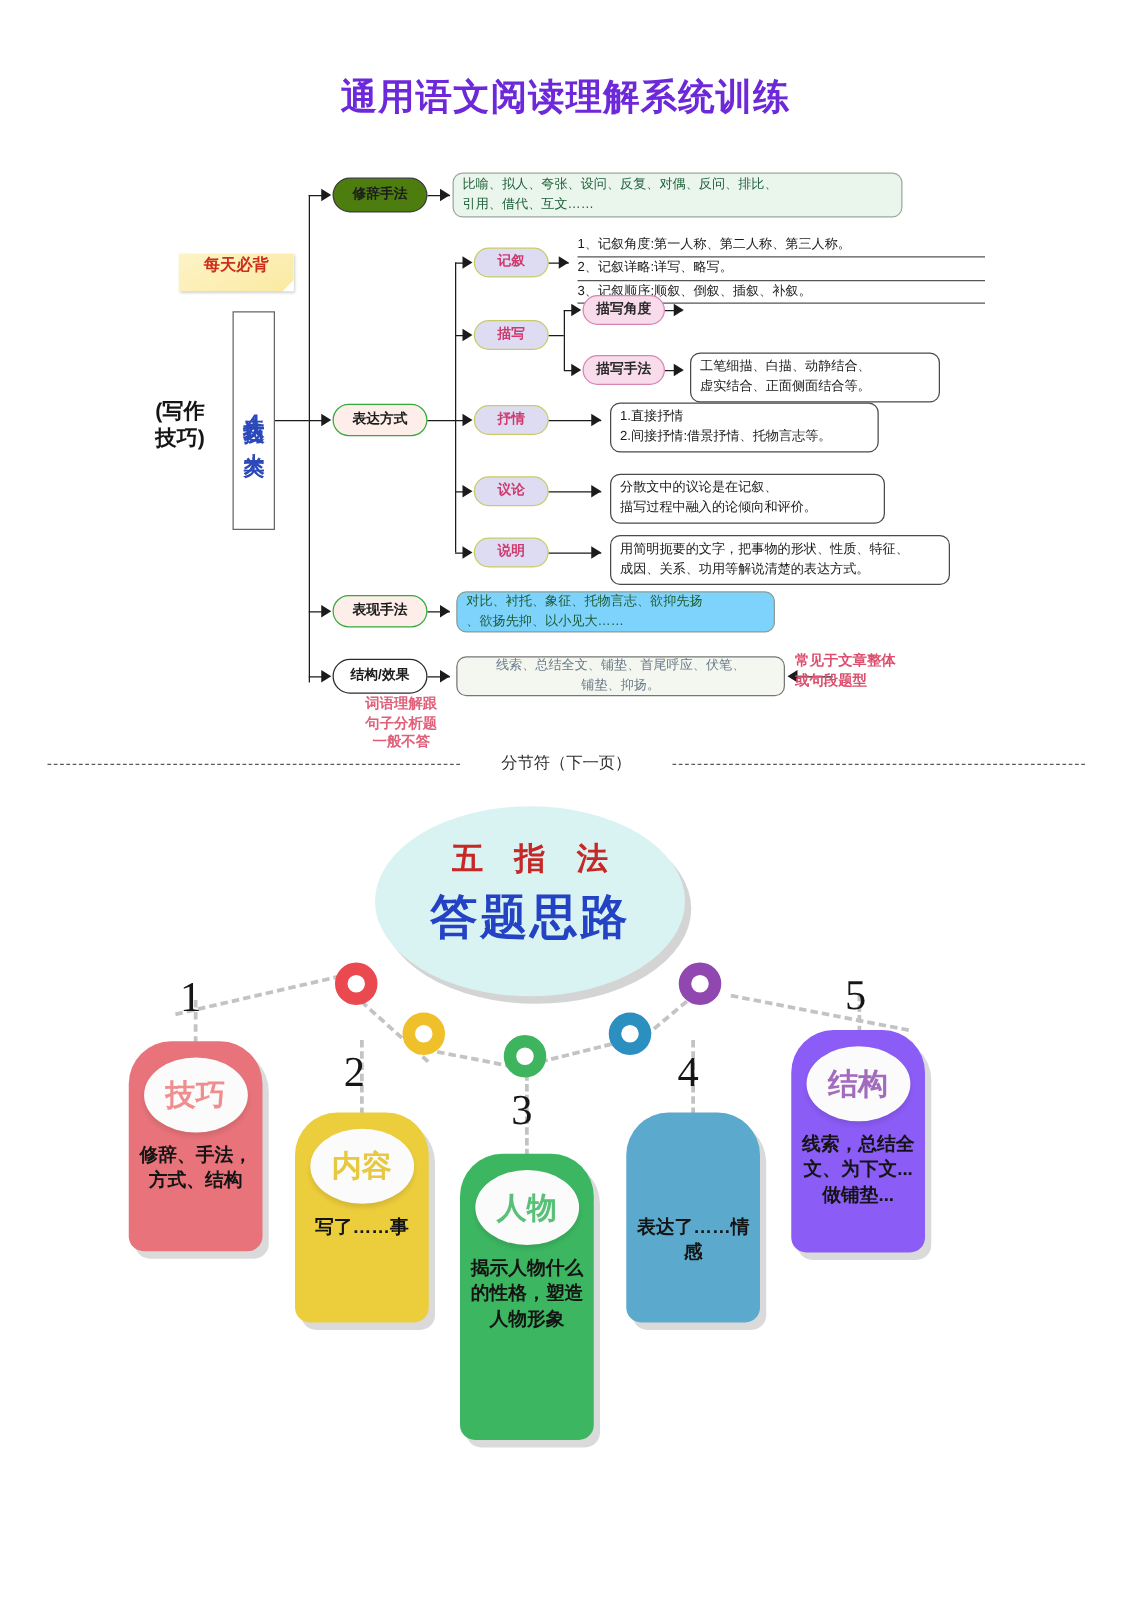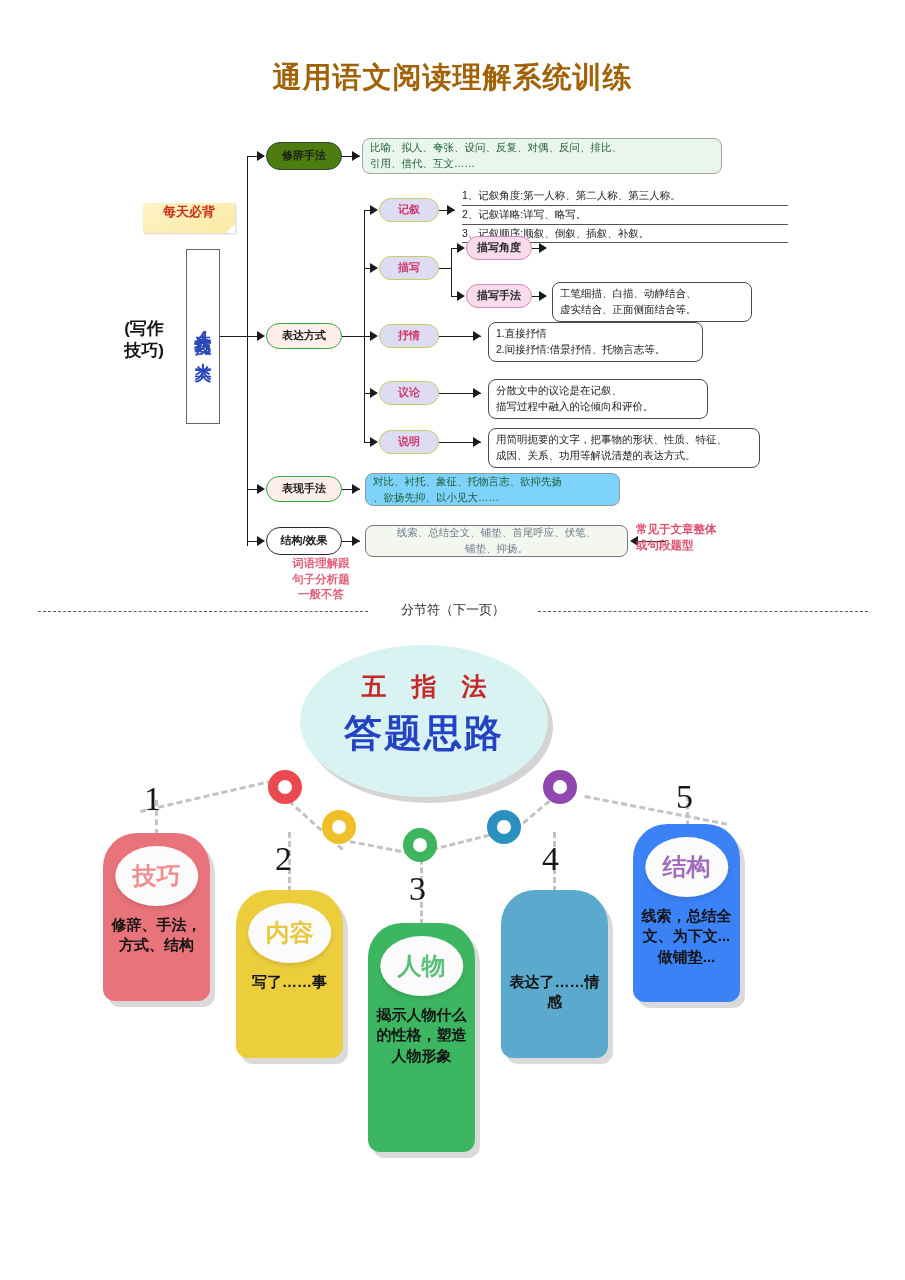--- a/index.html
+++ b/index.html
@@ -16,21 +16,21 @@
     overflow: hidden;
   }
 
   
   #title {
     position: absolute;
     top: 58px; left: 0; width: 905px;
     text-align: center;
     font-size: 29px;
     font-weight: bold;
-    color: #a16207;
+    color: #6d28d9;
     letter-spacing: 1px;
   }
 
   
   .node {
     position: absolute;
     display: flex;
     align-items: center;
     justify-content: center;
     text-align: center;
@@ -443,18 +443,18 @@
 
   <div class="finger" style="left:368px; top:923px; width:107px; height:229px; background:#3cb661;">
     <div class="cap" style="color:#59c078;">人物</div>
     <div class="body">揭示人物什么的性格，塑造人物形象</div>
   </div>
 
   <div class="finger" style="left:501px; top:890px; width:107px; height:168px; background:#5ba9cc;">
     <div class="body">表达了……情感</div>
   </div>
 
-  <div class="finger" style="left:633px; top:824px; width:107px; height:178px; background:#3b82f6;">
+  <div class="finger" style="left:633px; top:824px; width:107px; height:178px; background:#8b5cf6;">
     <div class="cap" style="color:#a36bbd;">结构</div>
     <div class="body">线索，总结全文、为下文...做铺垫...</div>
   </div>
 
 </div>
 
 </body></html>

